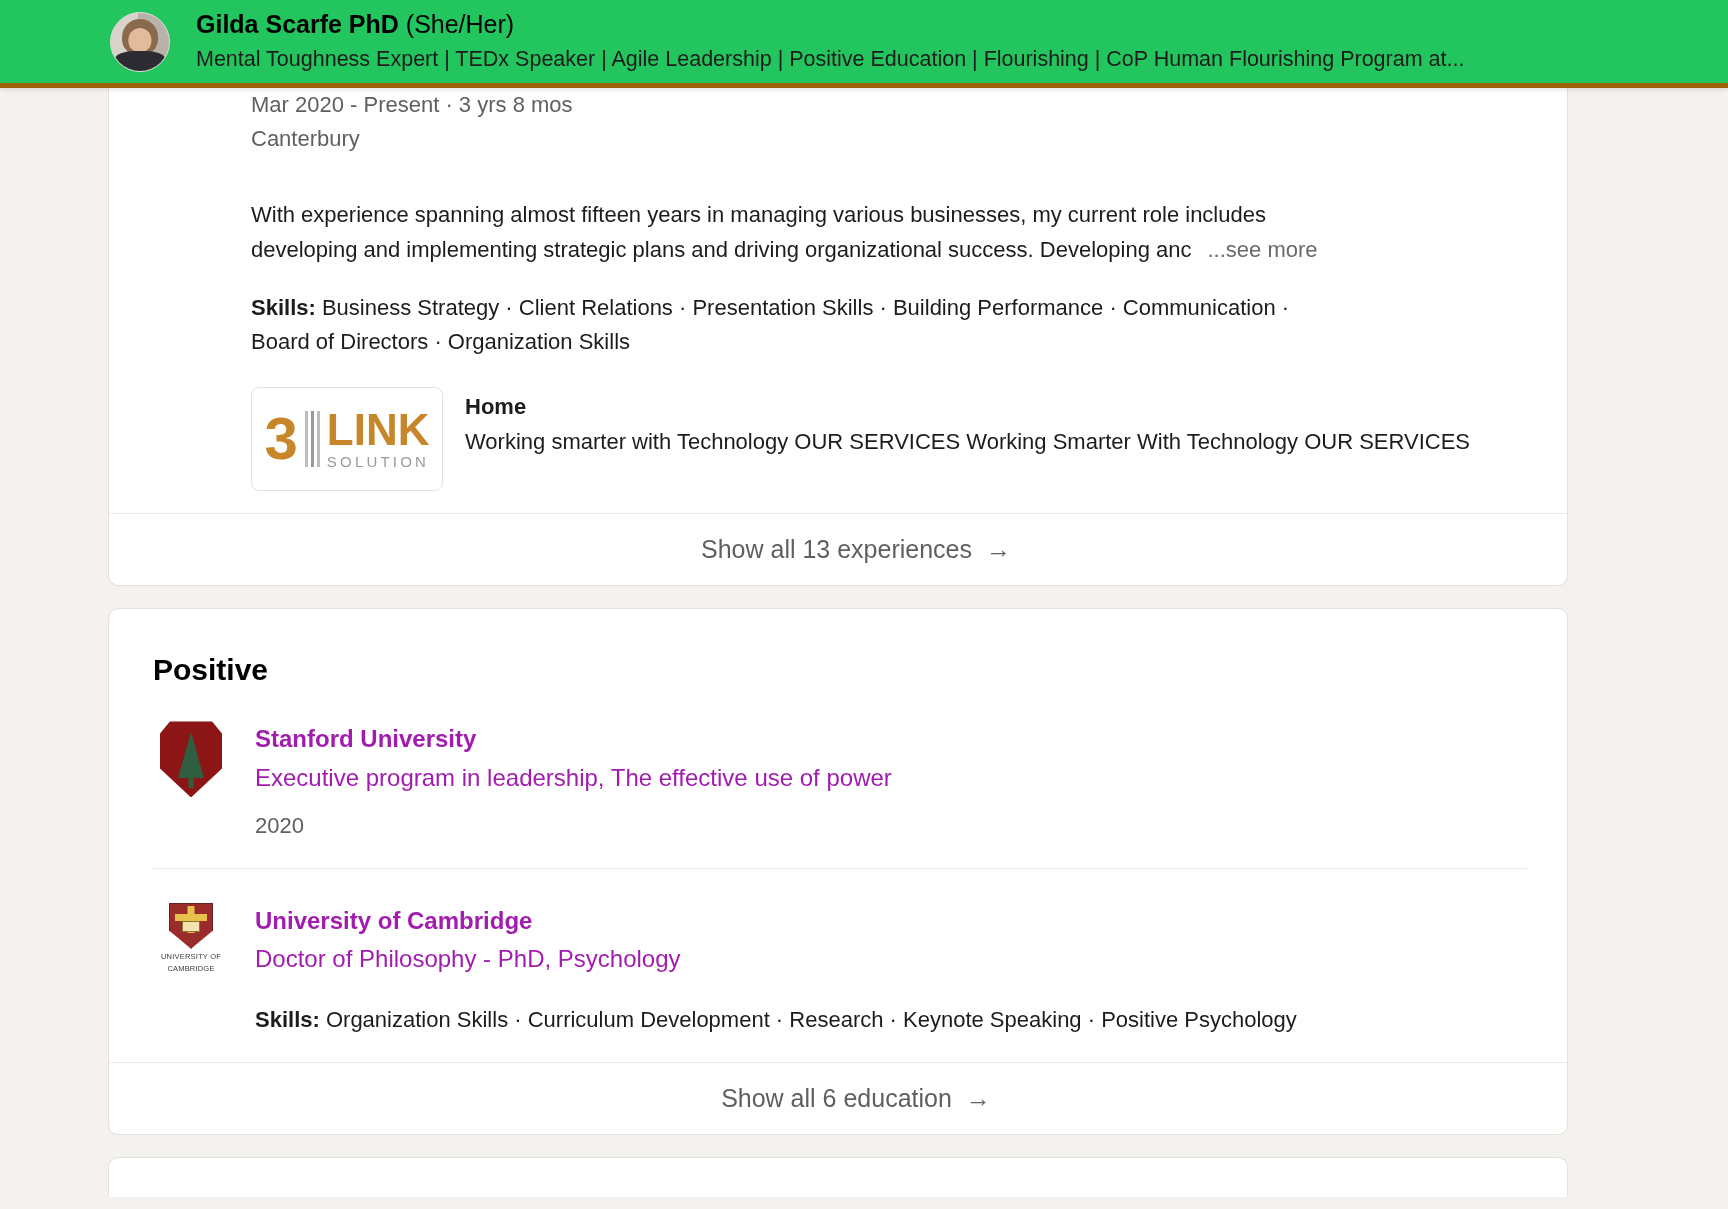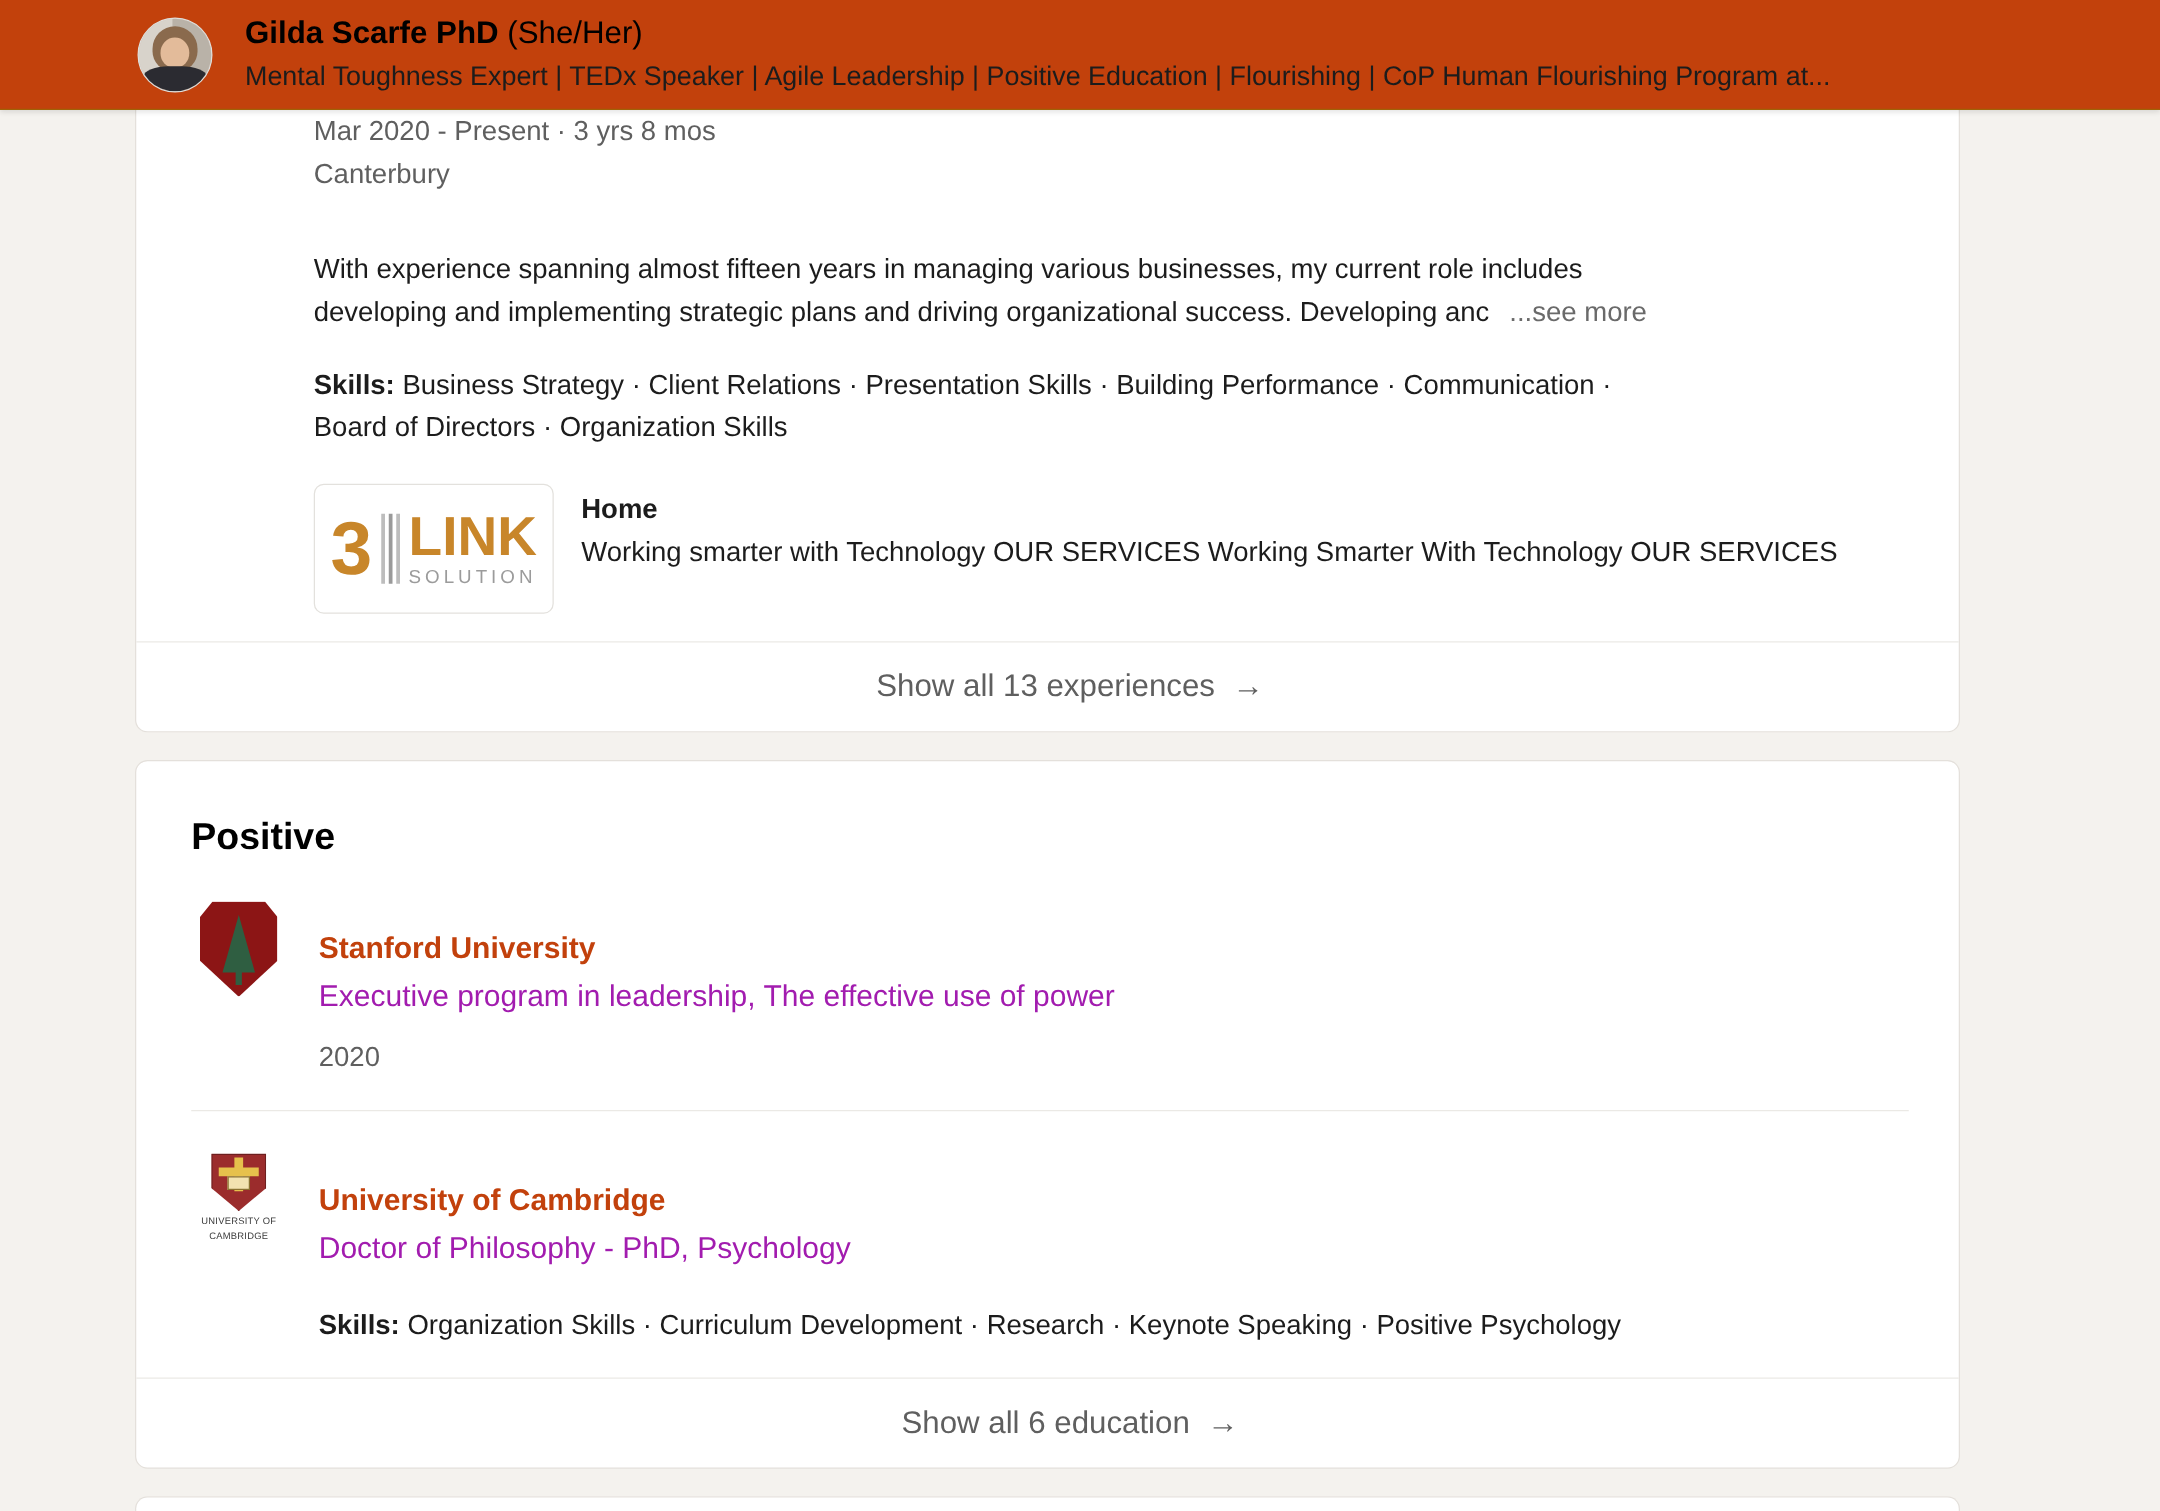--- a/index.html
+++ b/index.html
@@ -8,26 +8,26 @@
     background: #f4f2ee;
     font-family: "Liberation Sans", sans-serif;
     -webkit-font-smoothing: antialiased;
     overflow: hidden;
   }
 
   
   .sticky-header {
     position: absolute; top: 0; left: 0;
     width: 1728px; height: 88px;
-    background: #c2410c;
+    background: #22c55e;
     display: flex; align-items: center;
     padding-left: 110px;
     z-index: 40;
     box-shadow: 0 2px 4px rgba(0,0,0,0.10);
-    border-bottom: 1px solid #a16207;
+    border-bottom: 5px solid #a16207;
   }
   .avatar {
     width: 60px; height: 60px; border-radius: 50%;
     overflow: hidden; flex: 0 0 auto;
     border: 1px solid #dfdfdc;
     position: relative; background: #cfc9c2;
   }
   .avatar .bg-l { position:absolute; left:0; top:0; width:46%; height:100%; background:#d8d3cb; }
   .avatar .bg-r { position:absolute; right:0; top:0; width:54%; height:100%; background:#b9b2a8; }
   .avatar .hair {
@@ -163,21 +163,21 @@
     background: #9b2c2c;
     clip-path: polygon(0% 0%, 100% 0%, 100% 60%, 50% 100%, 0% 60%);
     border: 1px solid #6d1f1f;
   }
   .cam-cross-v { position: absolute; left: 50%; top: 4%; transform: translateX(-50%); width: 7px; height: 62%; background: #e6c14c; }
   .cam-cross-h { position: absolute; top: 24%; left: 12%; width: 76%; height: 7px; background: #e6c14c; }
   .cam-book { position: absolute; left: 50%; top: 38%; transform: translateX(-50%); width: 18px; height: 11px; background: #f2e3b0; border: 1px solid #8a7330; }
   .cam-name { font-size: 7.5px; color: #3b3b3b; line-height: 1.25; text-align: left; margin-top: 3px; letter-spacing: 0.2px; }
 
   .edu-text { flex: 1 1 auto; min-width: 0; padding-top: 2px; }
-  .edu-school { font-size: 24px; font-weight: 700; color: #c2410c; line-height: 1.35; margin-top: 20px; }
+  .edu-school { font-size: 24px; font-weight: 700; color: #a21caf; line-height: 1.35; }
   .edu-degree { font-size: 24px; color: #a21caf; line-height: 1.5; margin-top: 4px; }
   .edu-years { font-size: 22px; color: #5f5f5f; line-height: 1.5; margin-top: 13px; }
   .edu-skills { font-size: 22px; color: #1c1c1c; line-height: 1.5; margin-top: 26px; }
   .edu-skills b { font-weight: 700; }
 
   
   .card-peek {
     margin-left: 108px; margin-right: 160px; width: 1460px; margin-top: 22px;
     height: 40px; background: #ffffff;
     border: 1px solid #e4e0db; border-bottom: none;

